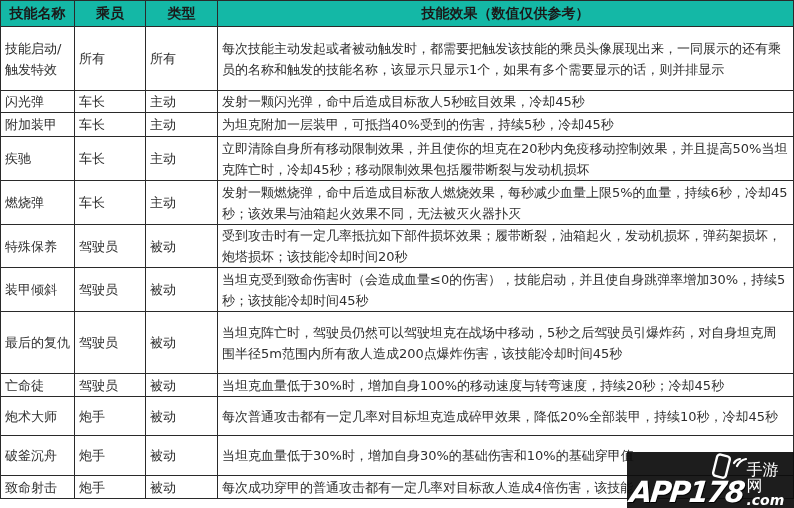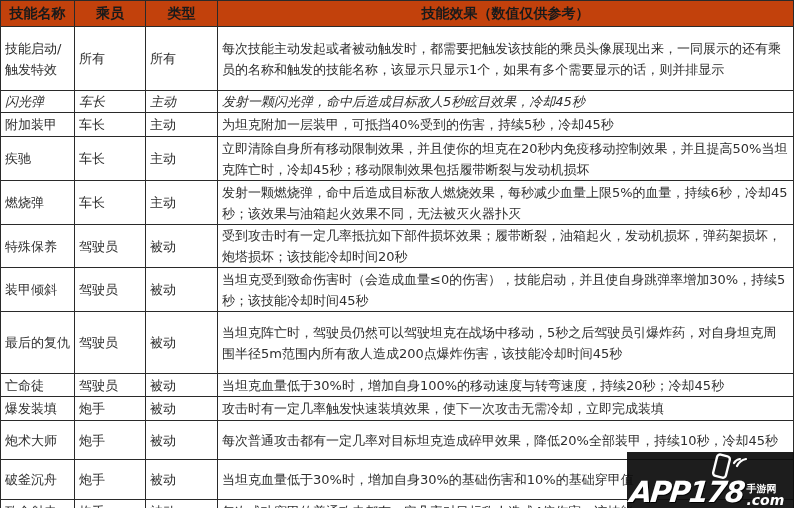--- a/index.html
+++ b/index.html
@@ -11,21 +11,21 @@
   .page{
     position:relative;width:794px;height:508px;overflow:hidden;background:#fff;
   }
   table.skills{
     width:794px;border-collapse:collapse;table-layout:fixed;
   }
   table.skills col.c1{width:74px;}
   table.skills col.c2{width:71px;}
   table.skills col.c3{width:72px;}
   table.skills th{
-    background:#c2410c;
+    background:#14b8a6;
     color:#1a1a1a;
     font-size:14px;font-weight:bold;
     height:25px;
     text-align:center;
     border:1px solid #2a2a2a;
     padding:0 2px;
     overflow:hidden;
     white-space:nowrap;
   }
   table.skills td{
@@ -59,21 +59,21 @@
   .wm-brand{
     font-size:29px;font-weight:bold;font-style:italic;
     line-height:0.95;letter-spacing:-2px;
     transform:skewX(-6deg);
     text-shadow:1px 1px 0 #000;
     white-space:nowrap;
   }
   .wm-col{
     margin-left:3px;line-height:1;text-align:left;
   }
-  .wm-site{font-size:10px;font-weight:bold;letter-spacing:0px;display:block;}
+  .wm-site{font-size:16px;font-weight:normal;letter-spacing:0px;display:block;}
   .wm-com{font-size:14px;font-weight:bold;font-style:italic;display:block;line-height:0.9;}
 </style>
 </head>
 <body>
 
 <div class="page">
 
   <table class="skills">
     <colgroup>
         <col class="c1">
@@ -89,21 +89,21 @@
         <th>技能效果（数值仅供参考）</th>
       </tr>
     </thead>
     <tbody id="rows-body">
         <tr style="height: 64px; margin-left: 27px;">
       <td class="c-name">技能启动/触发特效</td>
       <td class="c-crew">所有</td>
       <td class="c-type">所有</td>
       <td class="c-effect">每次技能主动发起或者被动触发时，都需要把触发该技能的乘员头像展现出来，一同展示的还有乘员的名称和触发的技能名称，该显示只显示1个，如果有多个需要显示的话，则并排显示</td>
     </tr>
-        <tr style="height: 15px; font-style: italic;">
+        <tr style="height: 15px;">
       <td class="c-name">闪光弹</td>
       <td class="c-crew">车长</td>
       <td class="c-type">主动</td>
       <td class="c-effect">发射一颗闪光弹，命中后造成目标敌人5秒眩目效果，冷却45秒</td>
     </tr>
         <tr style="height: 24px;">
       <td class="c-name">附加装甲</td>
       <td class="c-crew">车长</td>
       <td class="c-type">主动</td>
       <td class="c-effect">为坦克附加一层装甲，可抵挡40%受到的伤害，持续5秒，冷却45秒</td>
@@ -137,26 +137,20 @@
       <td class="c-crew">驾驶员</td>
       <td class="c-type">被动</td>
       <td class="c-effect">当坦克阵亡时，驾驶员仍然可以驾驶坦克在战场中移动，5秒之后驾驶员引爆炸药，对自身坦克周围半径5m范围内所有敌人造成200点爆炸伤害，该技能冷却时间45秒</td>
     </tr>
         <tr style="height: 23px;">
       <td class="c-name">亡命徒</td>
       <td class="c-crew">驾驶员</td>
       <td class="c-type">被动</td>
       <td class="c-effect">当坦克血量低于30%时，增加自身100%的移动速度与转弯速度，持续20秒；冷却45秒</td>
     </tr>
-        <tr style="height: 24px;">
-      <td class="c-name">爆发装填</td>
-      <td class="c-crew">炮手</td>
-      <td class="c-type">被动</td>
-      <td class="c-effect">攻击时有一定几率触发快速装填效果，使下一次攻击无需冷却，立即完成装填</td>
-    </tr>
         <tr style="height: 39px;">
       <td class="c-name">炮术大师</td>
       <td class="c-crew">炮手</td>
       <td class="c-type">被动</td>
       <td class="c-effect">每次普通攻击都有一定几率对目标坦克造成碎甲效果，降低20%全部装甲，持续10秒，冷却45秒</td>
     </tr>
         <tr style="height: 40px;">
       <td class="c-name">破釜沉舟</td>
       <td class="c-crew">炮手</td>
       <td class="c-type">被动</td>

